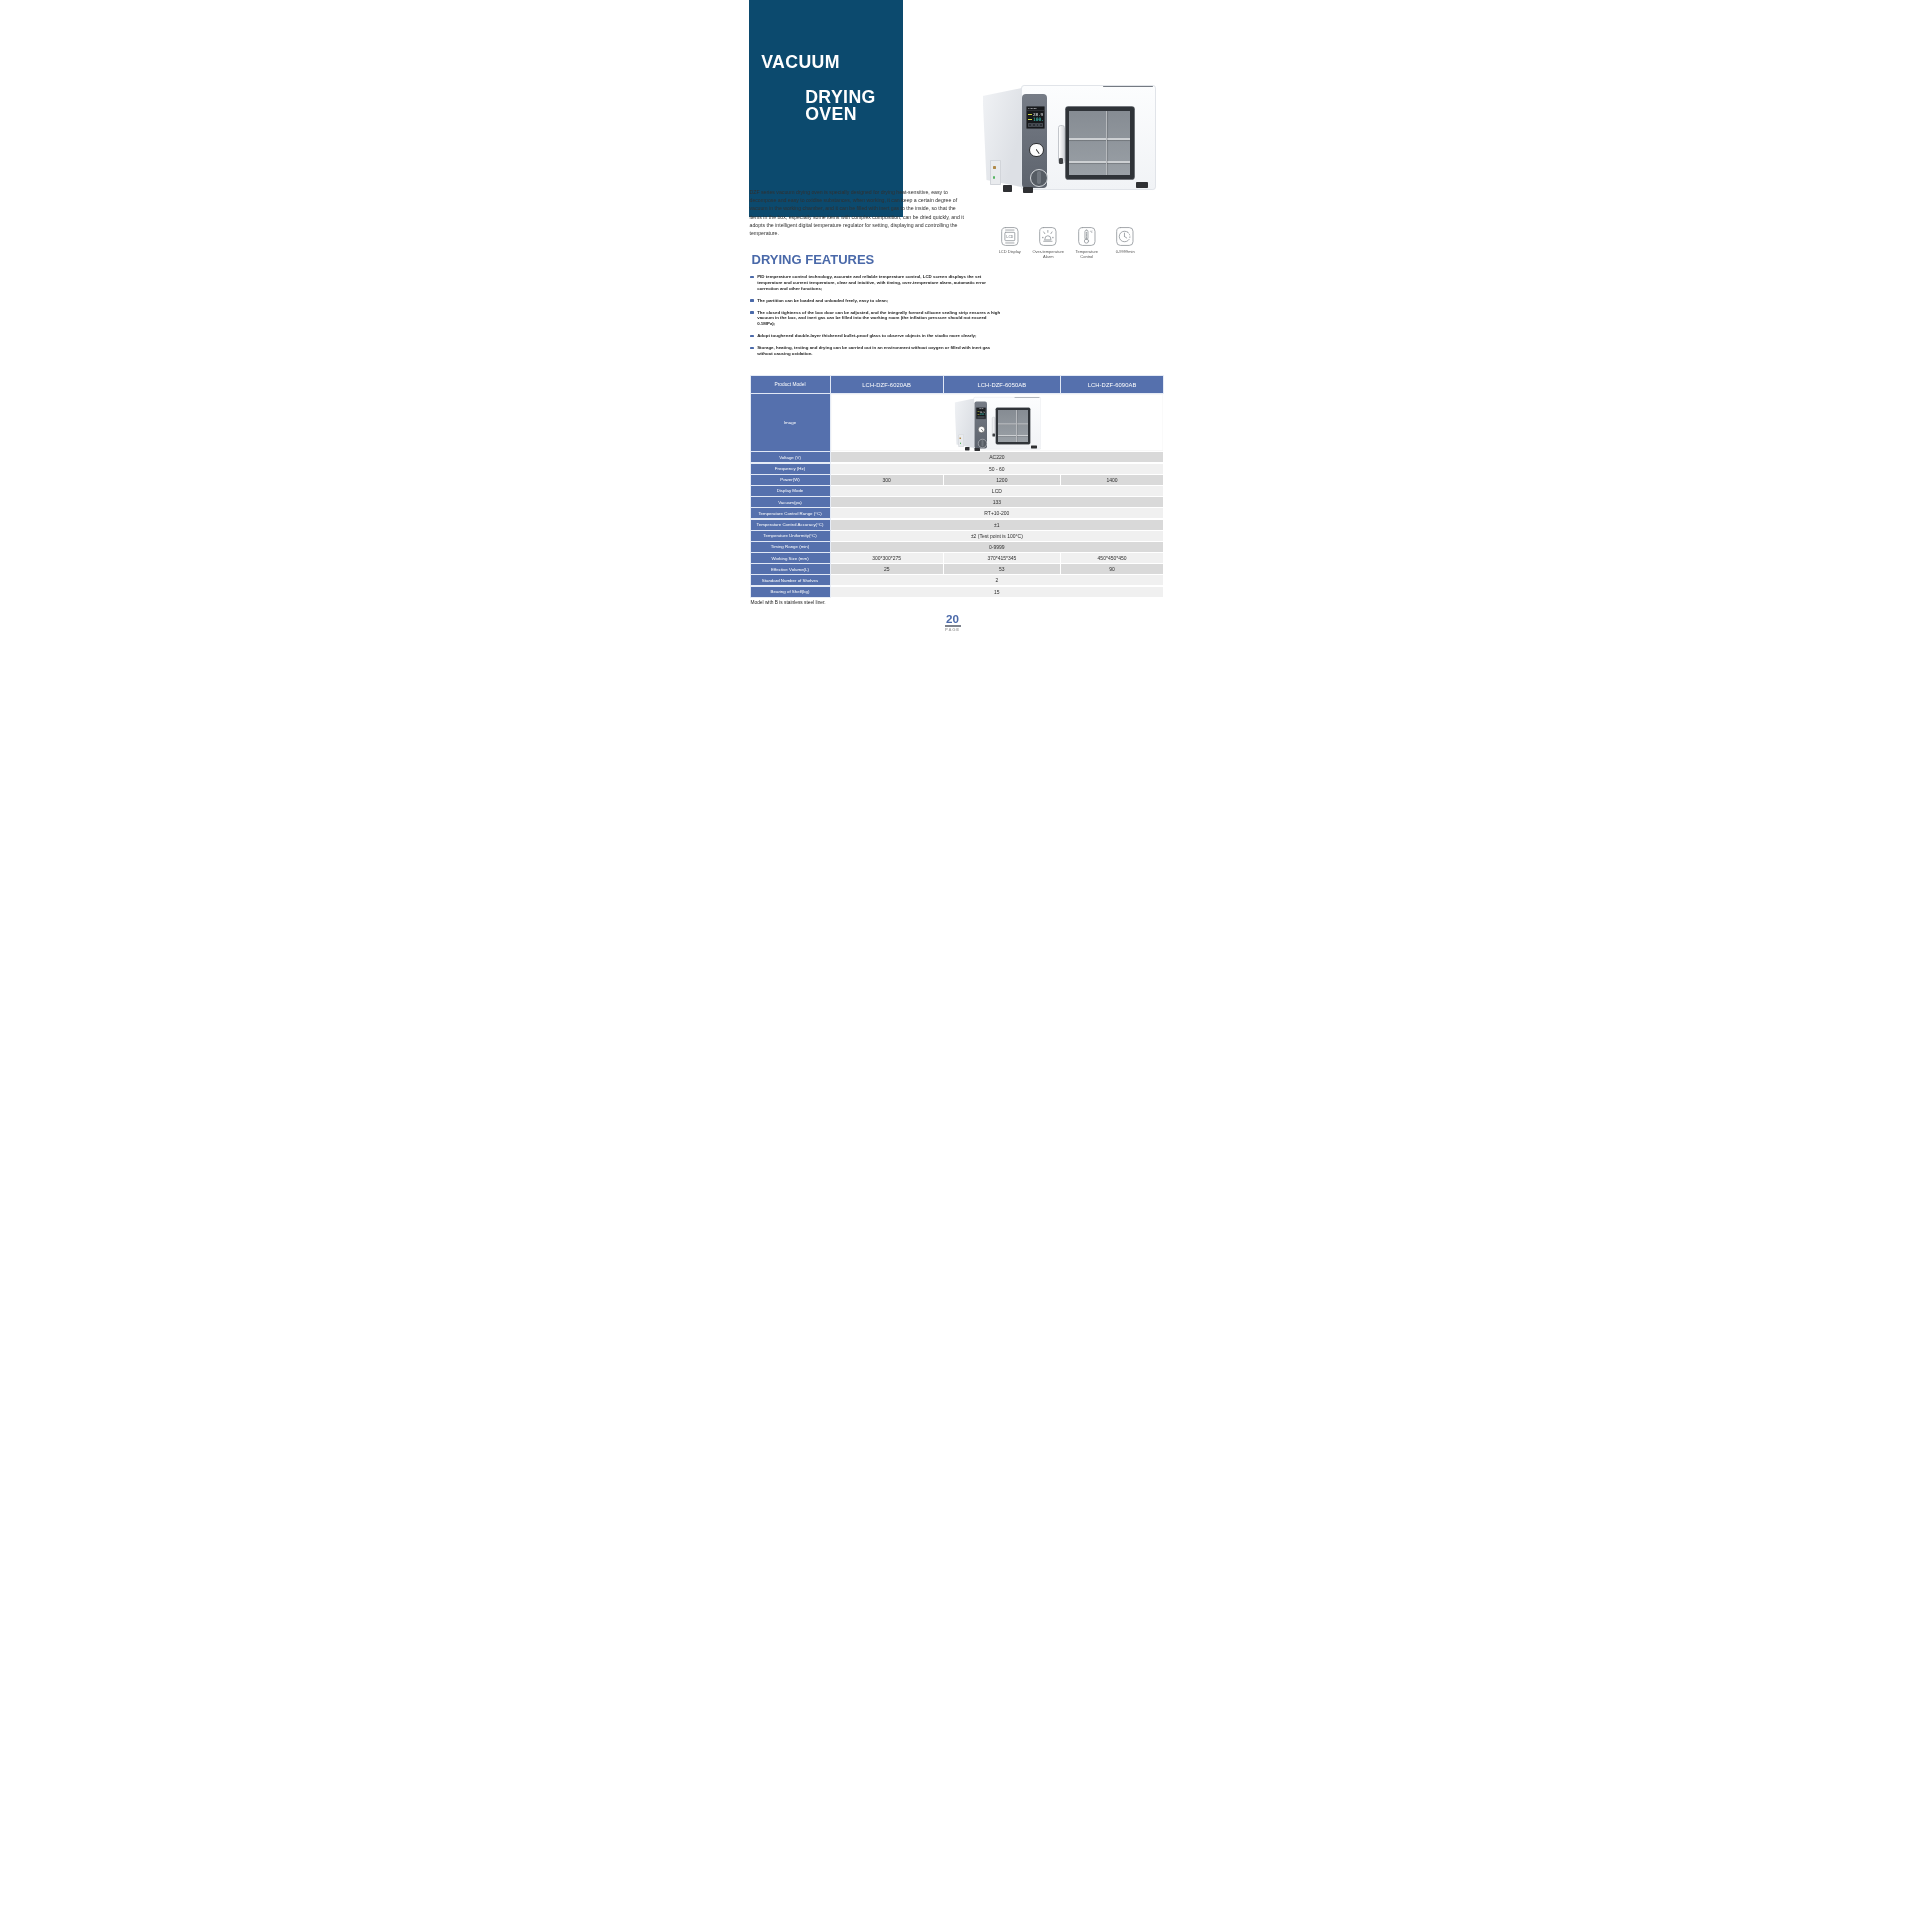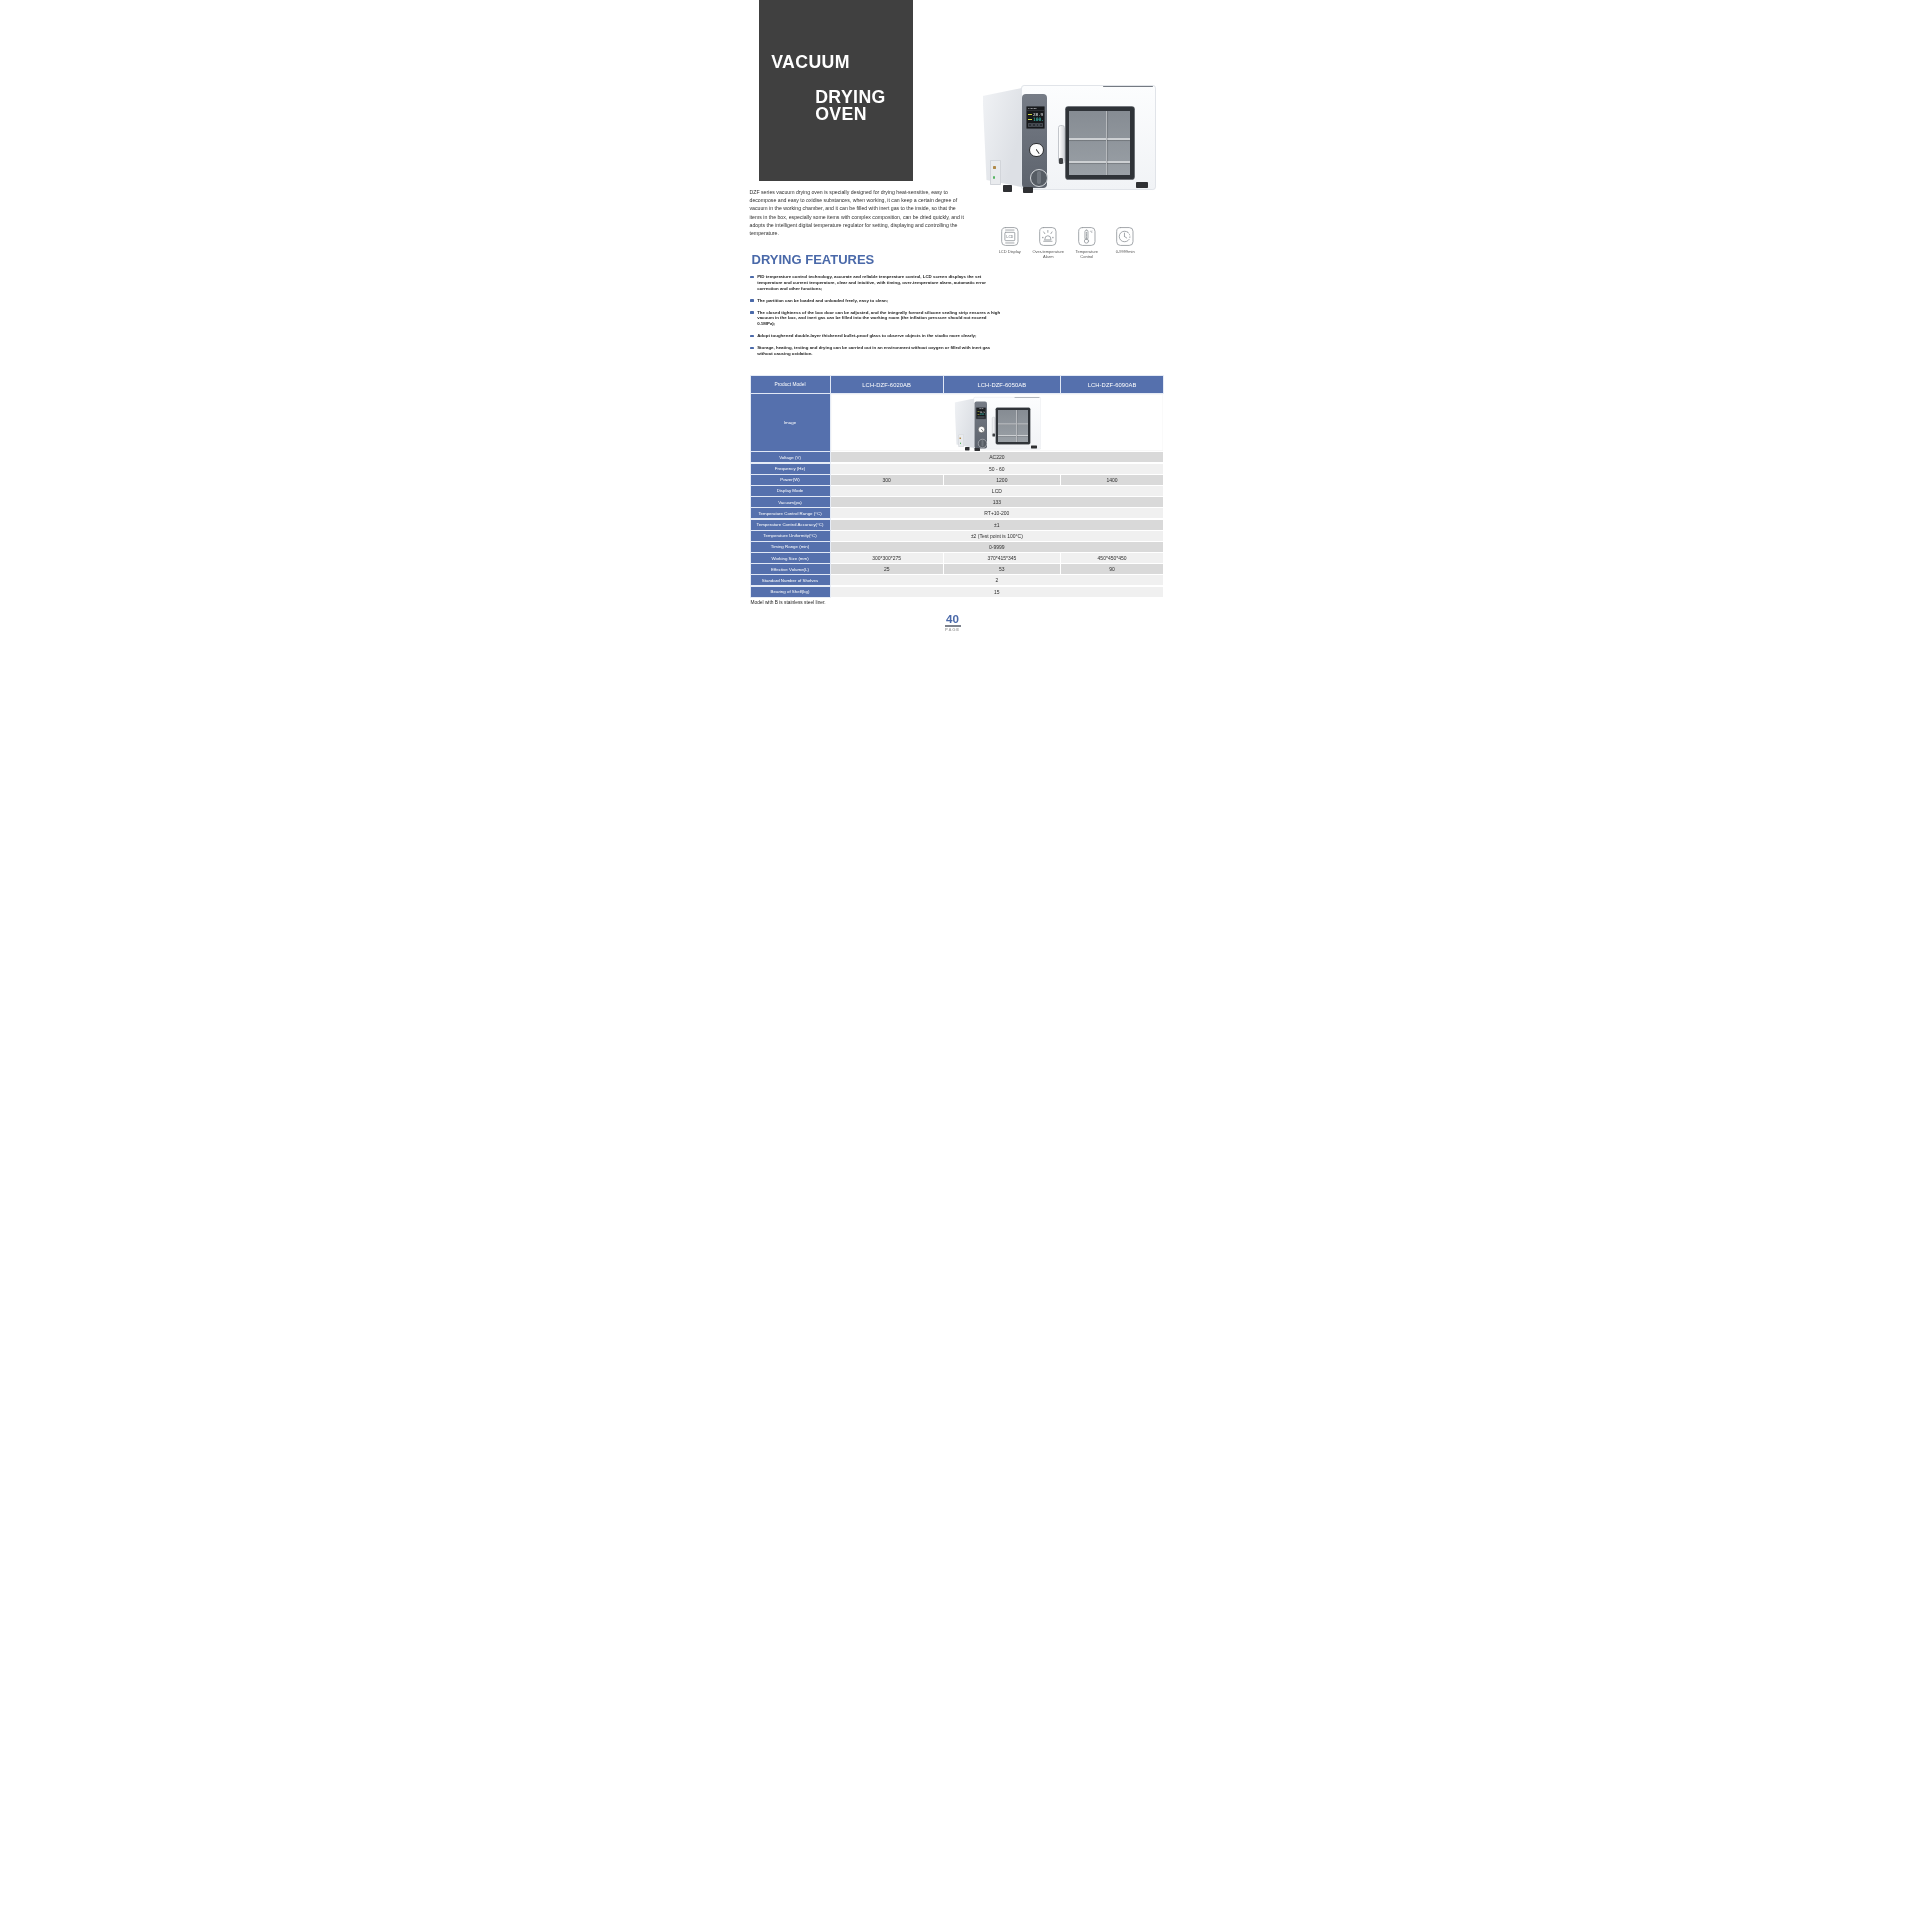--- a/index.html
+++ b/index.html
@@ -2,21 +2,21 @@
 <html style="font-size:6.2px"><head>
 <meta charset="utf-8">
 <style>
   html,body { margin:0; padding:0; background:#ffffff; }
   .page {
     position:relative; width:478px; height:648px; margin:0 auto;
     background:#ffffff; overflow:hidden;
     font-family:"Liberation Sans", sans-serif; color:#2b2b2b;
   }
   
-  .banner { position:absolute; left:42px; top:0; width:154px; height:181px; background:#404040; }
+  .banner { position:absolute; left:32px; top:0; width:154px; height:217px; background:#0c4a6e; }
   .banner .t-line { color:#fff; font-size:17.7px; font-weight:bold; line-height:1; letter-spacing:0.4px; }
   .banner-inner { position:absolute; left:12.7px; top:54px; }
   .banner .t-line + .t-line { margin-top:17px;margin-left:44px; }
 
   
   .intro { position:absolute; left:33px; top:188px; width:216px; font-size:5.2px; line-height:8.2px; color:#303030; }
 
   
   .oven { position:relative; width:176px; height:112px; }
   .oven-hero { position:absolute; left:263px; top:81px; }
@@ -343,19 +343,19 @@
 
     <div class="c blue lbl">Standard Number of Shelves</div>
     <div class="c val rl sp">2</div>
 
     <div class="c blue lbl">Bearing of Shelf(kg)</div>
     <div class="c val rl sp">15</div>
   </div>
 
   <div class="note">Model with B is stainless steel liner.</div>
   <div class="page-footer">
-    <div class="page-num">40</div>
+    <div class="page-num">20</div>
     <div class="page-divider"></div>
     <div class="page-label">PAGE</div>
   </div>
 
 </div>
 
 
 </body></html>

